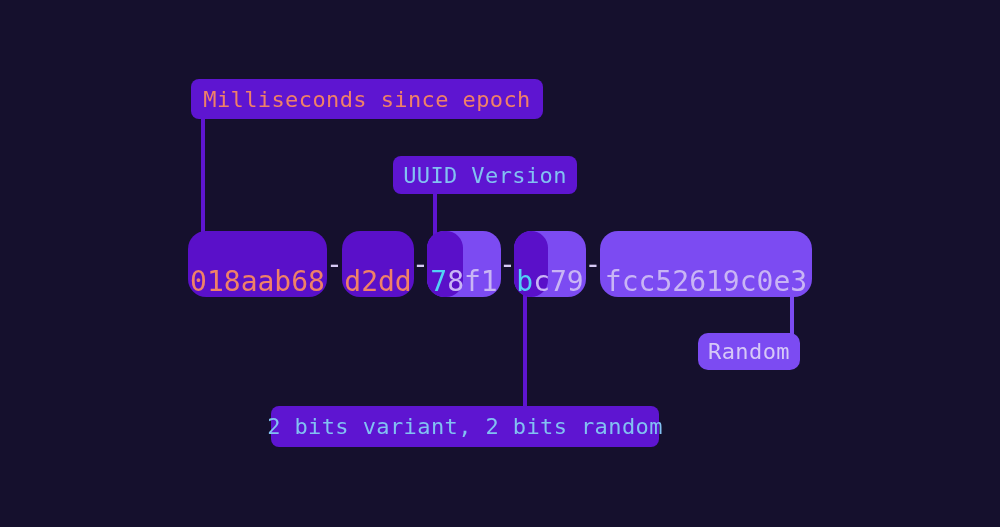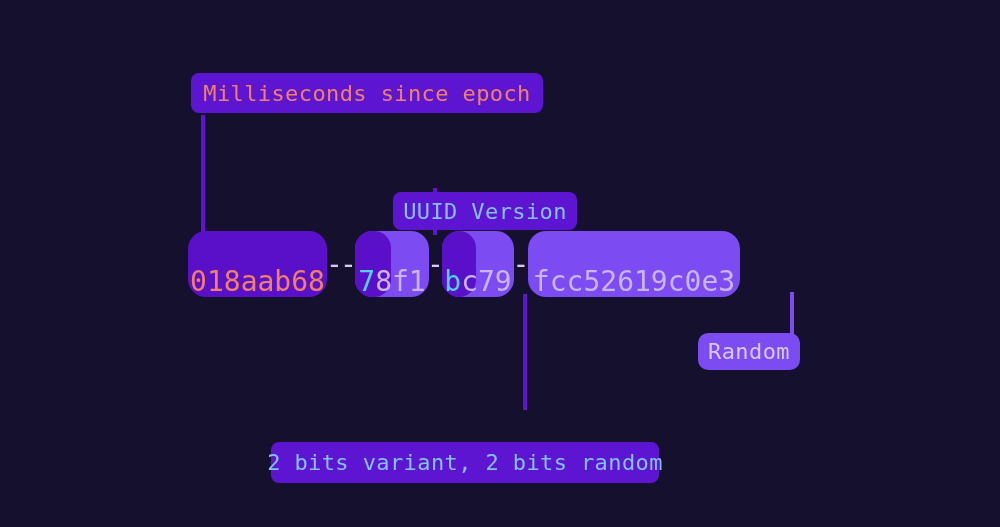--- a/index.html
+++ b/index.html
@@ -19,21 +19,21 @@
   .lbl {
     position:absolute;
     display:flex; align-items:center; justify-content:center;
     border-radius:8px;
     font-size:22px;
     background: var(--box_purple, #5e15d1);
     white-space:nowrap;
     letter-spacing:0.4px;
   }
   .lbl.salmon { color: var(--text_salmon, #f08167); }
-  .lbl.blue   { color: var(--text_blue, #82c1f2); margin-top: 36px; }
+  .lbl.blue   { color: var(--text_blue, #82c1f2); }
   .lbl.light-box {
     background: var(--box_purple_light, #7c4bf2);
     color: var(--text_lavender_bright, #d6c9f7);
     border-radius:10px;
   }
   .seg-row {
     position:absolute;
     left:188px; top:231px; height:66px;
     display:flex; align-items:stretch;
     font-size:28px;
@@ -62,36 +62,39 @@
 </head>
 <body>
 
 <div class="canvas" style="--background: #15102d; --box_purple: #5e15d1; --box_purple_dark: #5a10c9; --box_purple_light: #7c4bf2; --text_salmon: #f08167; --text_lavender: #c9b5f5; --text_lavender_bright: #d6c9f7; --text_blue: #82c1f2; --text_cyan: #52d1f5; --separator_color: #d6c9f4;">
 
   <div class="connector" style="left:201px; top:115px; height:120px;"></div>
   <div class="connector" style="left:433px; top:188px; height:47px;"></div>
   <div class="connector" style="left:523px; top:294px; height:116px;"></div>
   <div class="connector light" style="left:790px; top:292px; height:45px;"></div>
 
-  <div class="lbl salmon" style="left:191px; top:73px; width:352px; height:40px;">Milliseconds since epoch</div>
+  <div class="lbl salmon" style="left:191px; top:79px; width:352px; height:40px;">Milliseconds since epoch</div>
 
   <div class="lbl blue" style="left:393px; top:156px; width:184px; height:38px;">UUID Version</div>
 
   <div class="lbl light-box" style="left:698px; top:333px; width:102px; height:37px;">Random</div>
 
   <div class="lbl blue" style="left:271px; top:406px; width:388px; height:41px;">2 bits variant, 2 bits random</div>
 
   <div class="seg-row">
 
     <div class="seg dark" style="width:139px">
       <span>018aab68</span>
     </div>
 
     <span class="dash" style="width:15px">-</span>
 
+    <div class="seg dark" style="width:72px">
+      <span>d2dd</span>
+    </div>
 
     <span class="dash" style="width:13px">-</span>
 
     <div class="seg light" style="width:74px">
       <div class="pill" style="width:36px"></div>
       <span class="hl">7</span>
         <span>8f1</span>
     </div>
 
     <span class="dash" style="width:13px">-</span>

